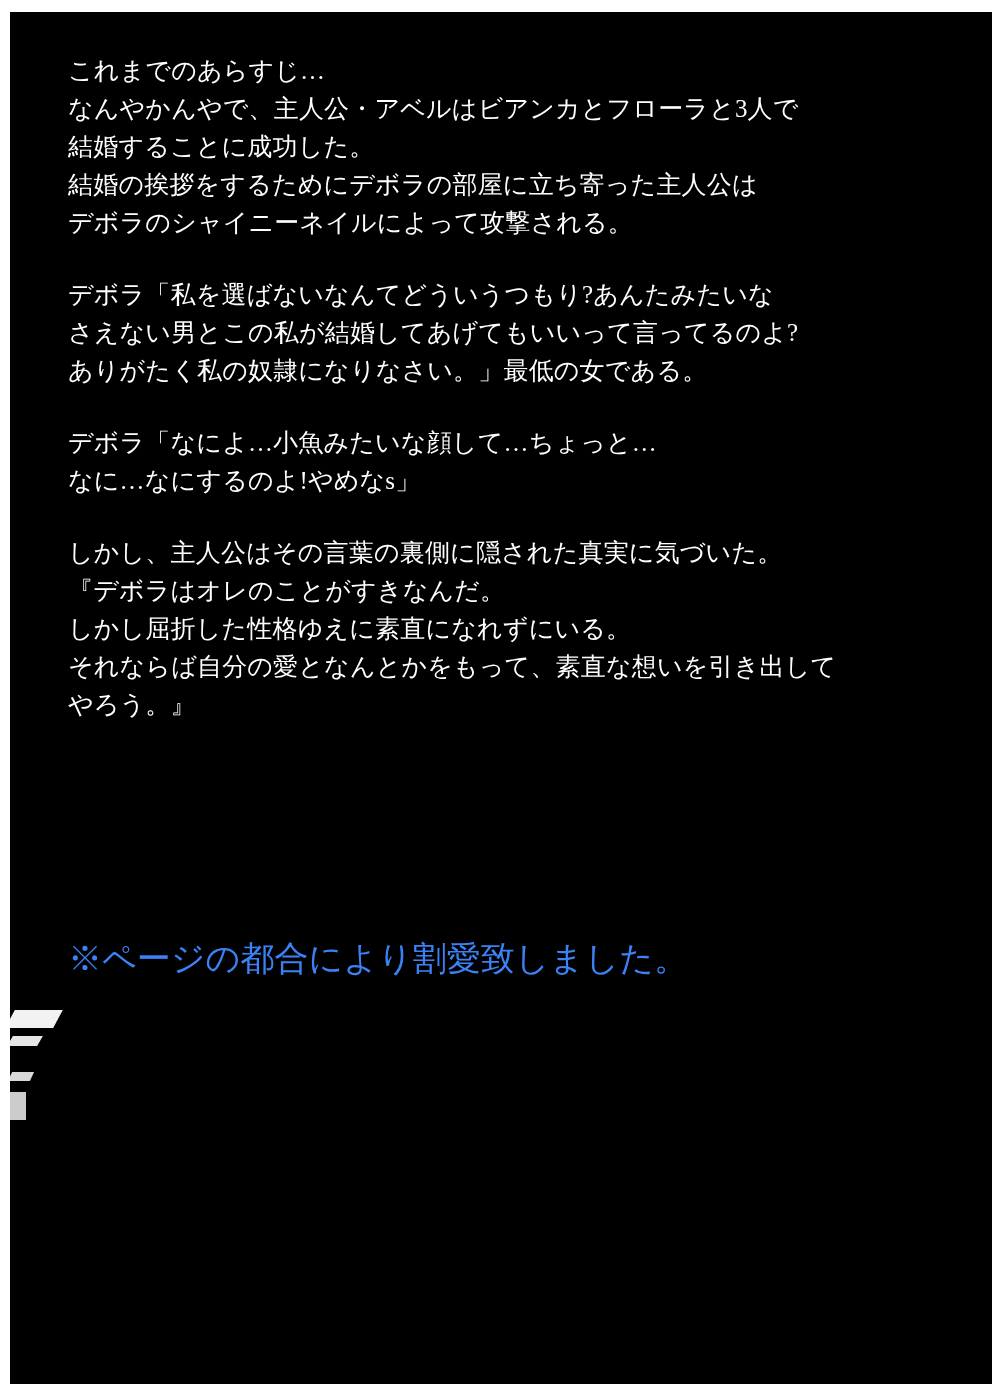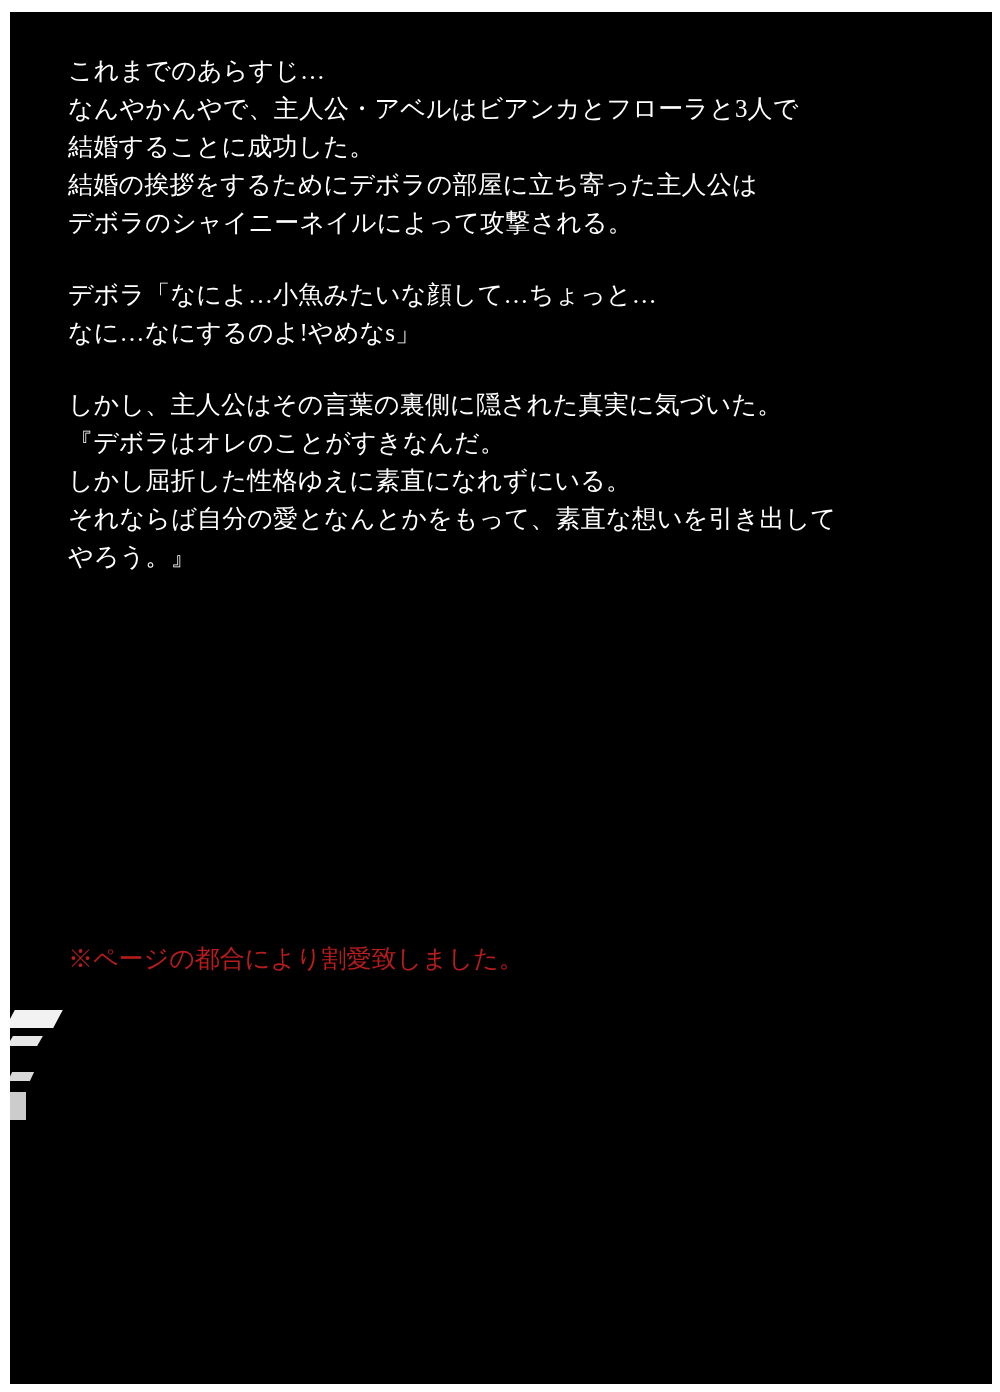--- a/index.html
+++ b/index.html
@@ -115,22 +115,22 @@
     white-space: pre-wrap;
   }
   .para:last-child {
     margin-bottom: 0;
   }
   .note {
     position: absolute;
     left: 68px;
     top: 940px;
     width: 860px;
-    color: #b91c1c;
-    font-size: 25px;
+    color: #3b82f6;
+    font-size: 34px;
     line-height: 38px;
     font-family: "Liberation Serif", "DejaVu Serif", serif;
     white-space: pre-wrap;
   }
 </style>
 </head>
 <body>
 
 <div class="page">
   <div class="ink-panel"></div>
@@ -143,20 +143,23 @@
   <div class="scuff-b"></div>
   <div class="scuff-c"></div>
   <div class="scuff-d"></div>
 
   <div class="text-block">
     <p class="para">これまでのあらすじ…
 なんやかんやで、主人公・アベルはビアンカとフローラと3人で
 結婚することに成功した。
 結婚の挨拶をするためにデボラの部屋に立ち寄った主人公は
 デボラのシャイニーネイルによって攻撃される。</p>
+    <p class="para">デボラ「私を選ばないなんてどういうつもり?あんたみたいな
+さえない男とこの私が結婚してあげてもいいって言ってるのよ?
+ありがたく私の奴隷になりなさい。」最低の女である。</p>
     <p class="para">デボラ「なによ…小魚みたいな顔して…ちょっと…
 なに…なにするのよ!やめなs」</p>
     <p class="para">しかし、主人公はその言葉の裏側に隠された真実に気づいた。
 『デボラはオレのことがすきなんだ。
 しかし屈折した性格ゆえに素直になれずにいる。
 それならば自分の愛となんとかをもって、素直な想いを引き出して
 やろう。』</p>
   </div>
 
   <div class="note">※ページの都合により割愛致しました。</div>

